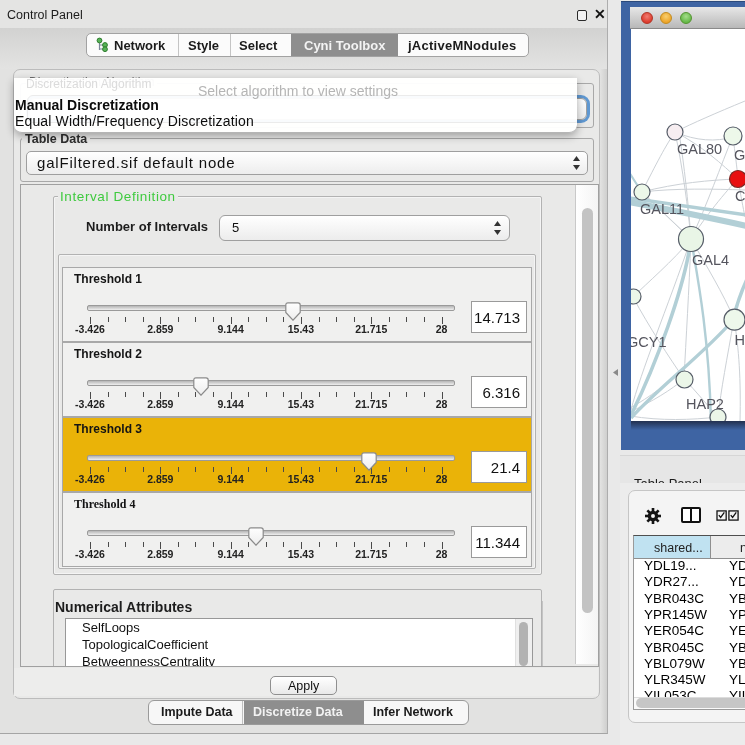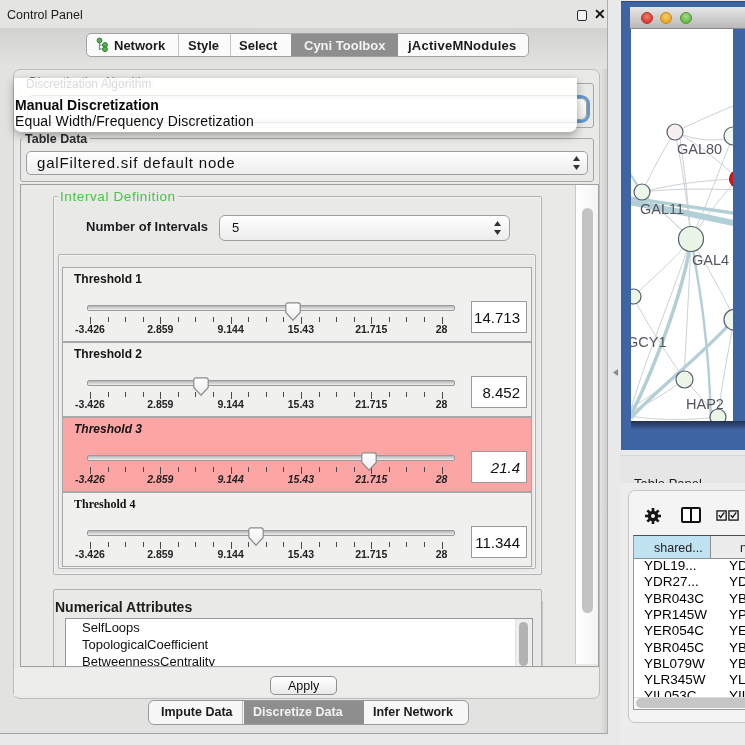--- a/index.html
+++ b/index.html
@@ -159,24 +159,24 @@
           <path d="M3 0.8 H13 Q15.2 0.8 15.2 3 V10.5 L8 18.2 L0.8 10.5 V3 Q0.8 0.8 3 0.8 Z" fill="url(#thg2)" stroke="#8a8a8a" stroke-width="1.2"></path>
           <defs>
               <linearGradient id="thg2" x1="0" y1="0" x2="0" y2="1">
             <stop offset="0" stop-color="#fefefe"></stop>
                 <stop offset="1" stop-color="#ededed"></stop>
           </linearGradient>
             </defs>
         </svg>
       </div>
       <div class="abs" style="left:408px;top:33px;width:54px;height:30px;background:#fff;border:1.5px solid #9a9a9a;">
-        <div class="lbl" style="right:6px;top:7px;font-size:15px;color:#111;">8.452</div>
-      </div>
-    </div>
-    <div class="abs" style="left:41px;top:232px;width:468px;height:73px;background:#fca5a5;border:1px solid #a8a8a8;font-style:italic;">
+        <div class="lbl" style="right:6px;top:7px;font-size:15px;color:#111;">6.316</div>
+      </div>
+    </div>
+    <div class="abs" style="left:41px;top:232px;width:468px;height:73px;background:#eab308;border:1px solid #a8a8a8;">
       <div class="lbl" style="left:11px;top:4px;font-size:12px;font-weight:bold;color:#141414;">Threshold 3</div>
       <div class="abs" style="left:24px;top:37px;width:366px;height:4px;background:linear-gradient(#b5b5b5,#efefef);border:1px solid #9a9a9a;border-radius:2px;"></div>
       <div class="abs" style="left:27.0px;top:49px;width:1px;height:6.5px;background:#4a4a4a;"></div>
         <div class="abs" style="left:44.6px;top:49px;width:1px;height:4.5px;background:#4a4a4a;"></div>
         <div class="abs" style="left:62.1px;top:49px;width:1px;height:4.5px;background:#4a4a4a;"></div>
         <div class="abs" style="left:79.7px;top:49px;width:1px;height:4.5px;background:#4a4a4a;"></div>
         <div class="abs" style="left:97.3px;top:49px;width:1px;height:6.5px;background:#4a4a4a;"></div>
         <div class="abs" style="left:114.9px;top:49px;width:1px;height:4.5px;background:#4a4a4a;"></div>
         <div class="abs" style="left:132.4px;top:49px;width:1px;height:4.5px;background:#4a4a4a;"></div>
         <div class="abs" style="left:150.0px;top:49px;width:1px;height:4.5px;background:#4a4a4a;"></div>
@@ -284,37 +284,38 @@
     <div class="abs" style="left:213px;top:0;width:106px;height:23px;"></div>
     <div class="lbl" style="left:12px;top:4px;font-size:12.5px;font-weight:600;color:#1b1b1b;">Impute Data</div>
     <div class="lbl" style="left:104px;top:4px;font-size:12.5px;font-weight:600;color:#f2f2f2;">Discretize Data</div>
     <div class="lbl" style="left:224px;top:4px;font-size:12.5px;font-weight:600;color:#1b1b1b;">Infer Network</div>
   </div>
 </div>
 
 <div class="abs" style="left:14px;top:78px;width:563px;height:54px;background:rgba(255,255,255,0.96);border-radius:0 0 8px 8px;border-bottom:1px solid rgba(120,120,120,0.55);box-shadow:0 3px 9px rgba(0,0,0,0.32);overflow:hidden;">
   <div class="lbl" style="left:12px;top:-1px;font-size:12px;color:#dbdbdb;">Discretization Algorithm</div>
   <div class="abs" style="left:13px;top:17px;width:552px;height:26px;border:1px solid #ebebeb;border-radius:6px;"></div>
+  <div class="lbl" style="left:184px;top:5px;font-size:14px;color:#b5b5b5;">Select algorithm to view settings</div>
   <div class="lbl" style="left:1px;top:19px;font-size:14px;font-weight:bold;color:#0c0c0c;">Manual Discretization</div>
   <div class="lbl" style="left:1px;top:35px;font-size:14px;letter-spacing:0.15px;color:#0c0c0c;">Equal Width/Frequency Discretization</div>
 </div>
 
 <svg class="abs" style="left:613px;top:369px;" width="6" height="7" viewBox="0 0 6 7">
     <path d="M5 0 L5 7 L0 3.5 Z" fill="#8a8a8a"></path>
   </svg>
 
 <div class="abs" style="left:621px;top:1px;width:124px;height:448px;background:#3e64a3;border-top:1px solid #2b497b;">
 
   <div class="abs" style="left:9px;top:5px;width:115px;height:21px;background:linear-gradient(#e7e7e7,#b8b8b8);border-bottom:1px solid #8a8a8a;">
     <div class="abs" style="left:11px;top:5px;width:12px;height:12px;border-radius:50%;background:radial-gradient(circle at 50% 35%,#f07d72,#dd3b2c 70%);border:1px solid #b03425;box-sizing:border-box;"></div>
     <div class="abs" style="left:30px;top:5px;width:12px;height:12px;border-radius:50%;background:radial-gradient(circle at 50% 35%,#f8cf70,#eda428 70%);border:1px solid #c28b1e;box-sizing:border-box;"></div>
     <div class="abs" style="left:50px;top:5px;width:12px;height:12px;border-radius:50%;background:radial-gradient(circle at 50% 35%,#a5dd8a,#65b948 70%);border:1px solid #53932f;box-sizing:border-box;"></div>
   </div>
 
-  <div class="abs" style="left:10px;top:27px;width:102px;height:392px;background:#ffffff;overflow:hidden;">
+  <div class="abs" style="left:10px;top:27px;width:114px;height:392px;background:#ffffff;overflow:hidden;">
     <svg width="114" height="392" viewBox="0 0 114 392">
       <g fill="none" stroke="#ccd1d6" stroke-width="1">
 <path d="M44,103 C 62,94 85,84 114,72"></path>
 <path d="M44,103 C 52,140 57,180 60,210"></path>
 <path d="M102,107 C 104,125 106,138 107,150"></path>
 <path d="M44,103 C 70,116 92,136 107,150"></path>
 <path d="M44,103 C 65,112 85,113 102,108"></path>
 <path d="M60,210 C 74,188 95,162 107,150"></path>
 <path d="M60,210 C 45,196 25,176 11,163"></path>
 <path d="M60,210 C 76,176 90,136 102,107"></path>

